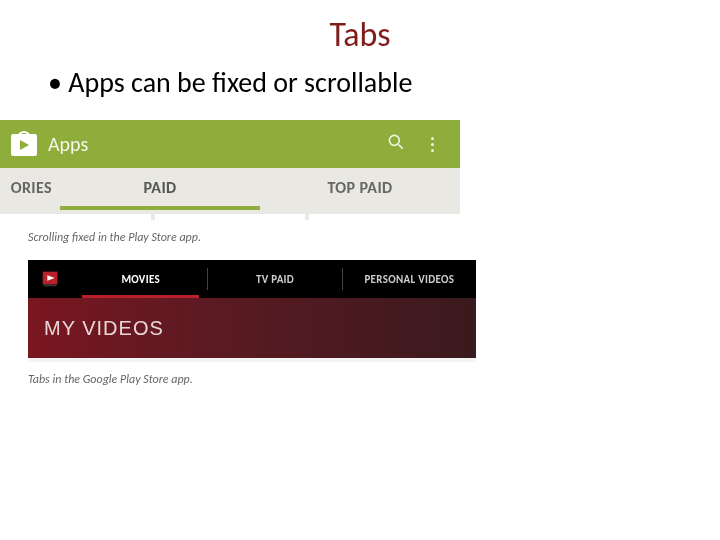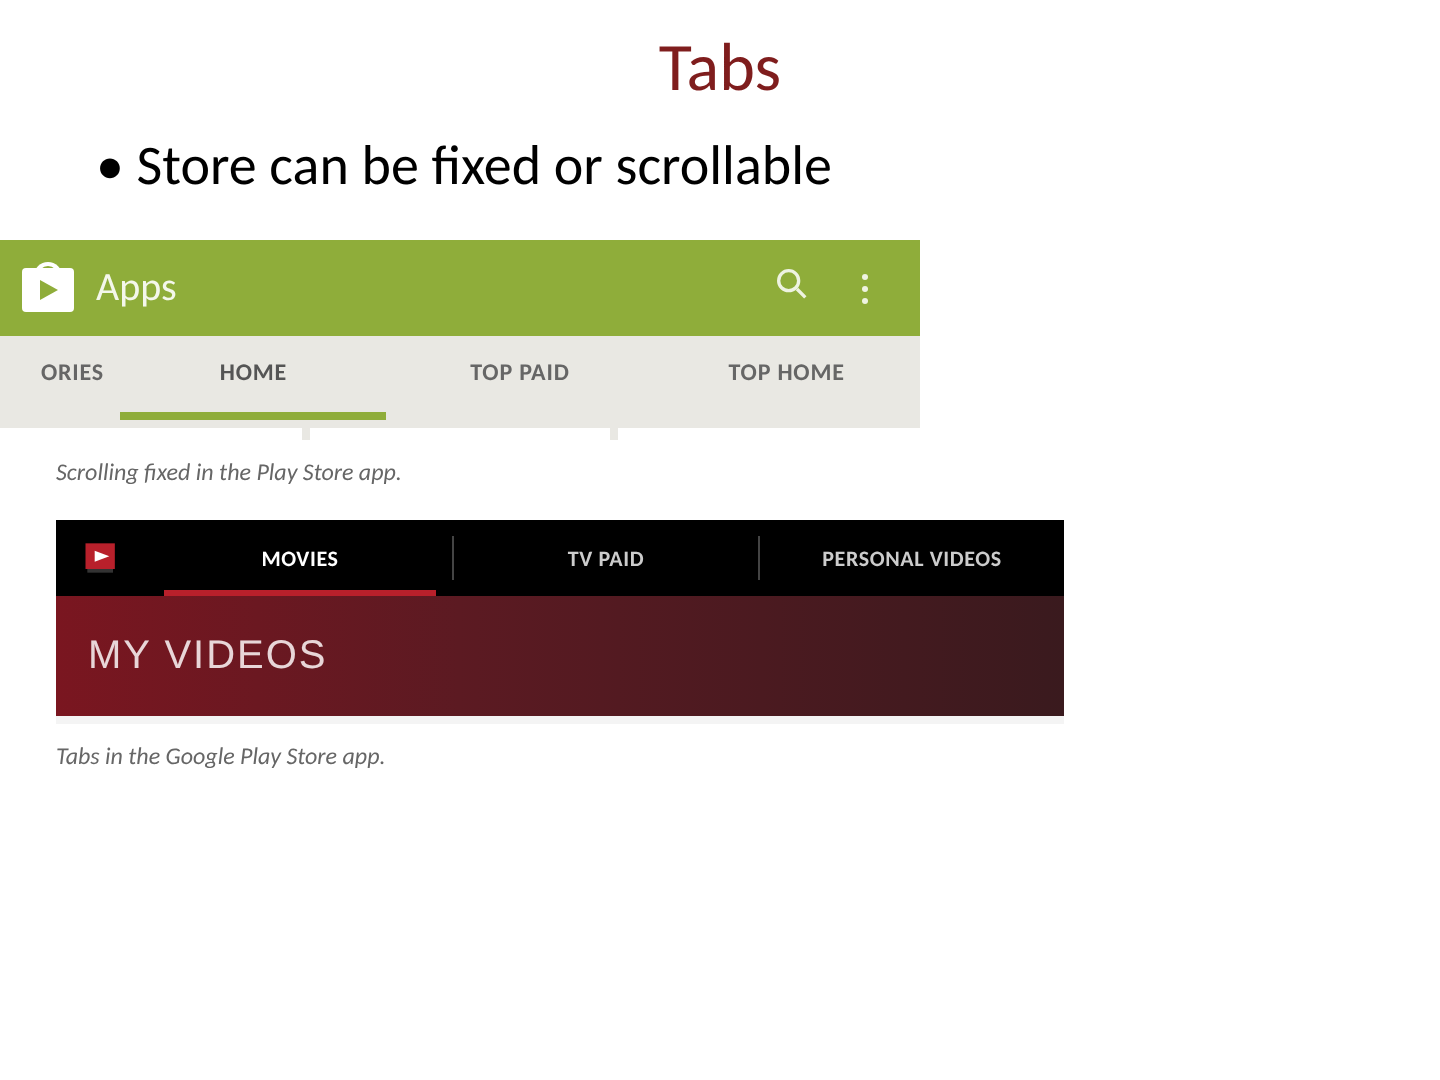--- a/index.html
+++ b/index.html
@@ -76,21 +76,21 @@
     color: rgba(255,255,255,0.85);
   }
   .dots { display:flex; flex-direction:column; align-items:center; gap:3px; }
   .dots span { width:3px; height:3px; background:rgba(255,255,255,0.85); border-radius:50%; }
 
   .ps-tabs {
     height: 42px;
     background: #e9e8e3;
     display: flex;
     align-items: stretch;
-    font-size: 12px;
+    font-size: 16px;
     font-weight: 700;
     color: #666;
     letter-spacing: 0.4px;
   }
   .ps-tabs .tab {
     flex: 1;
     display: flex;
     align-items: center;
     justify-content: center;
     border-bottom: 4px solid transparent;
@@ -115,21 +115,21 @@
   .caption {
     font-size: 12px;
     font-style: italic;
     color: #666;
     margin: 10px 0 16px 28px;
   }
 
   
   .mv-block {
     margin-left: 28px;
-    width: 504px;
+    width: 448px;
   }
   .mv-tabs {
     height: 38px;
     background: #000;
     display: flex;
     align-items: stretch;
     color: #ccc;
     font-size: 11px;
     font-weight: 700;
     letter-spacing: 0.3px;
@@ -179,21 +179,21 @@
   .mv-thin {
     height: 4px;
     background: #f4f4f4;
   }
 </style>
 </head>
 <body>
 
 <h1 class="slide-title">Tabs</h1>
 
-<p class="bullet">Store can be fixed or scrollable</p>
+<p class="bullet">Apps can be fixed or scrollable</p>
 
 <div class="ps-block">
   <div class="ps-header">
     <div class="play-icon">
       <div class="play-handle"></div>
       <div class="play-bag">
         <svg width="14" height="14" viewBox="0 0 14 14">
             <polygon points="3,2 12,7 3,12" fill="#8fad3a"></polygon>
           </svg>
       </div>
@@ -208,23 +208,22 @@
     <div class="icon-btn">
       <div class="dots">
           <span></span>
           <span></span>
           <span></span>
         </div>
     </div>
   </div>
   <div class="ps-tabs">
     <div class="tab partial-left">ORIES</div>
-    <div class="tab active">HOME</div>
+    <div class="tab active">PAID</div>
     <div class="tab">TOP PAID</div>
-    <div class="tab">TOP HOME</div>
   </div>
   <div class="ps-seg">
     <div></div>
       <div></div>
       <div></div>
   </div>
 </div>
 
 <p class="caption">Scrolling fixed in the Play Store app.</p>
 

